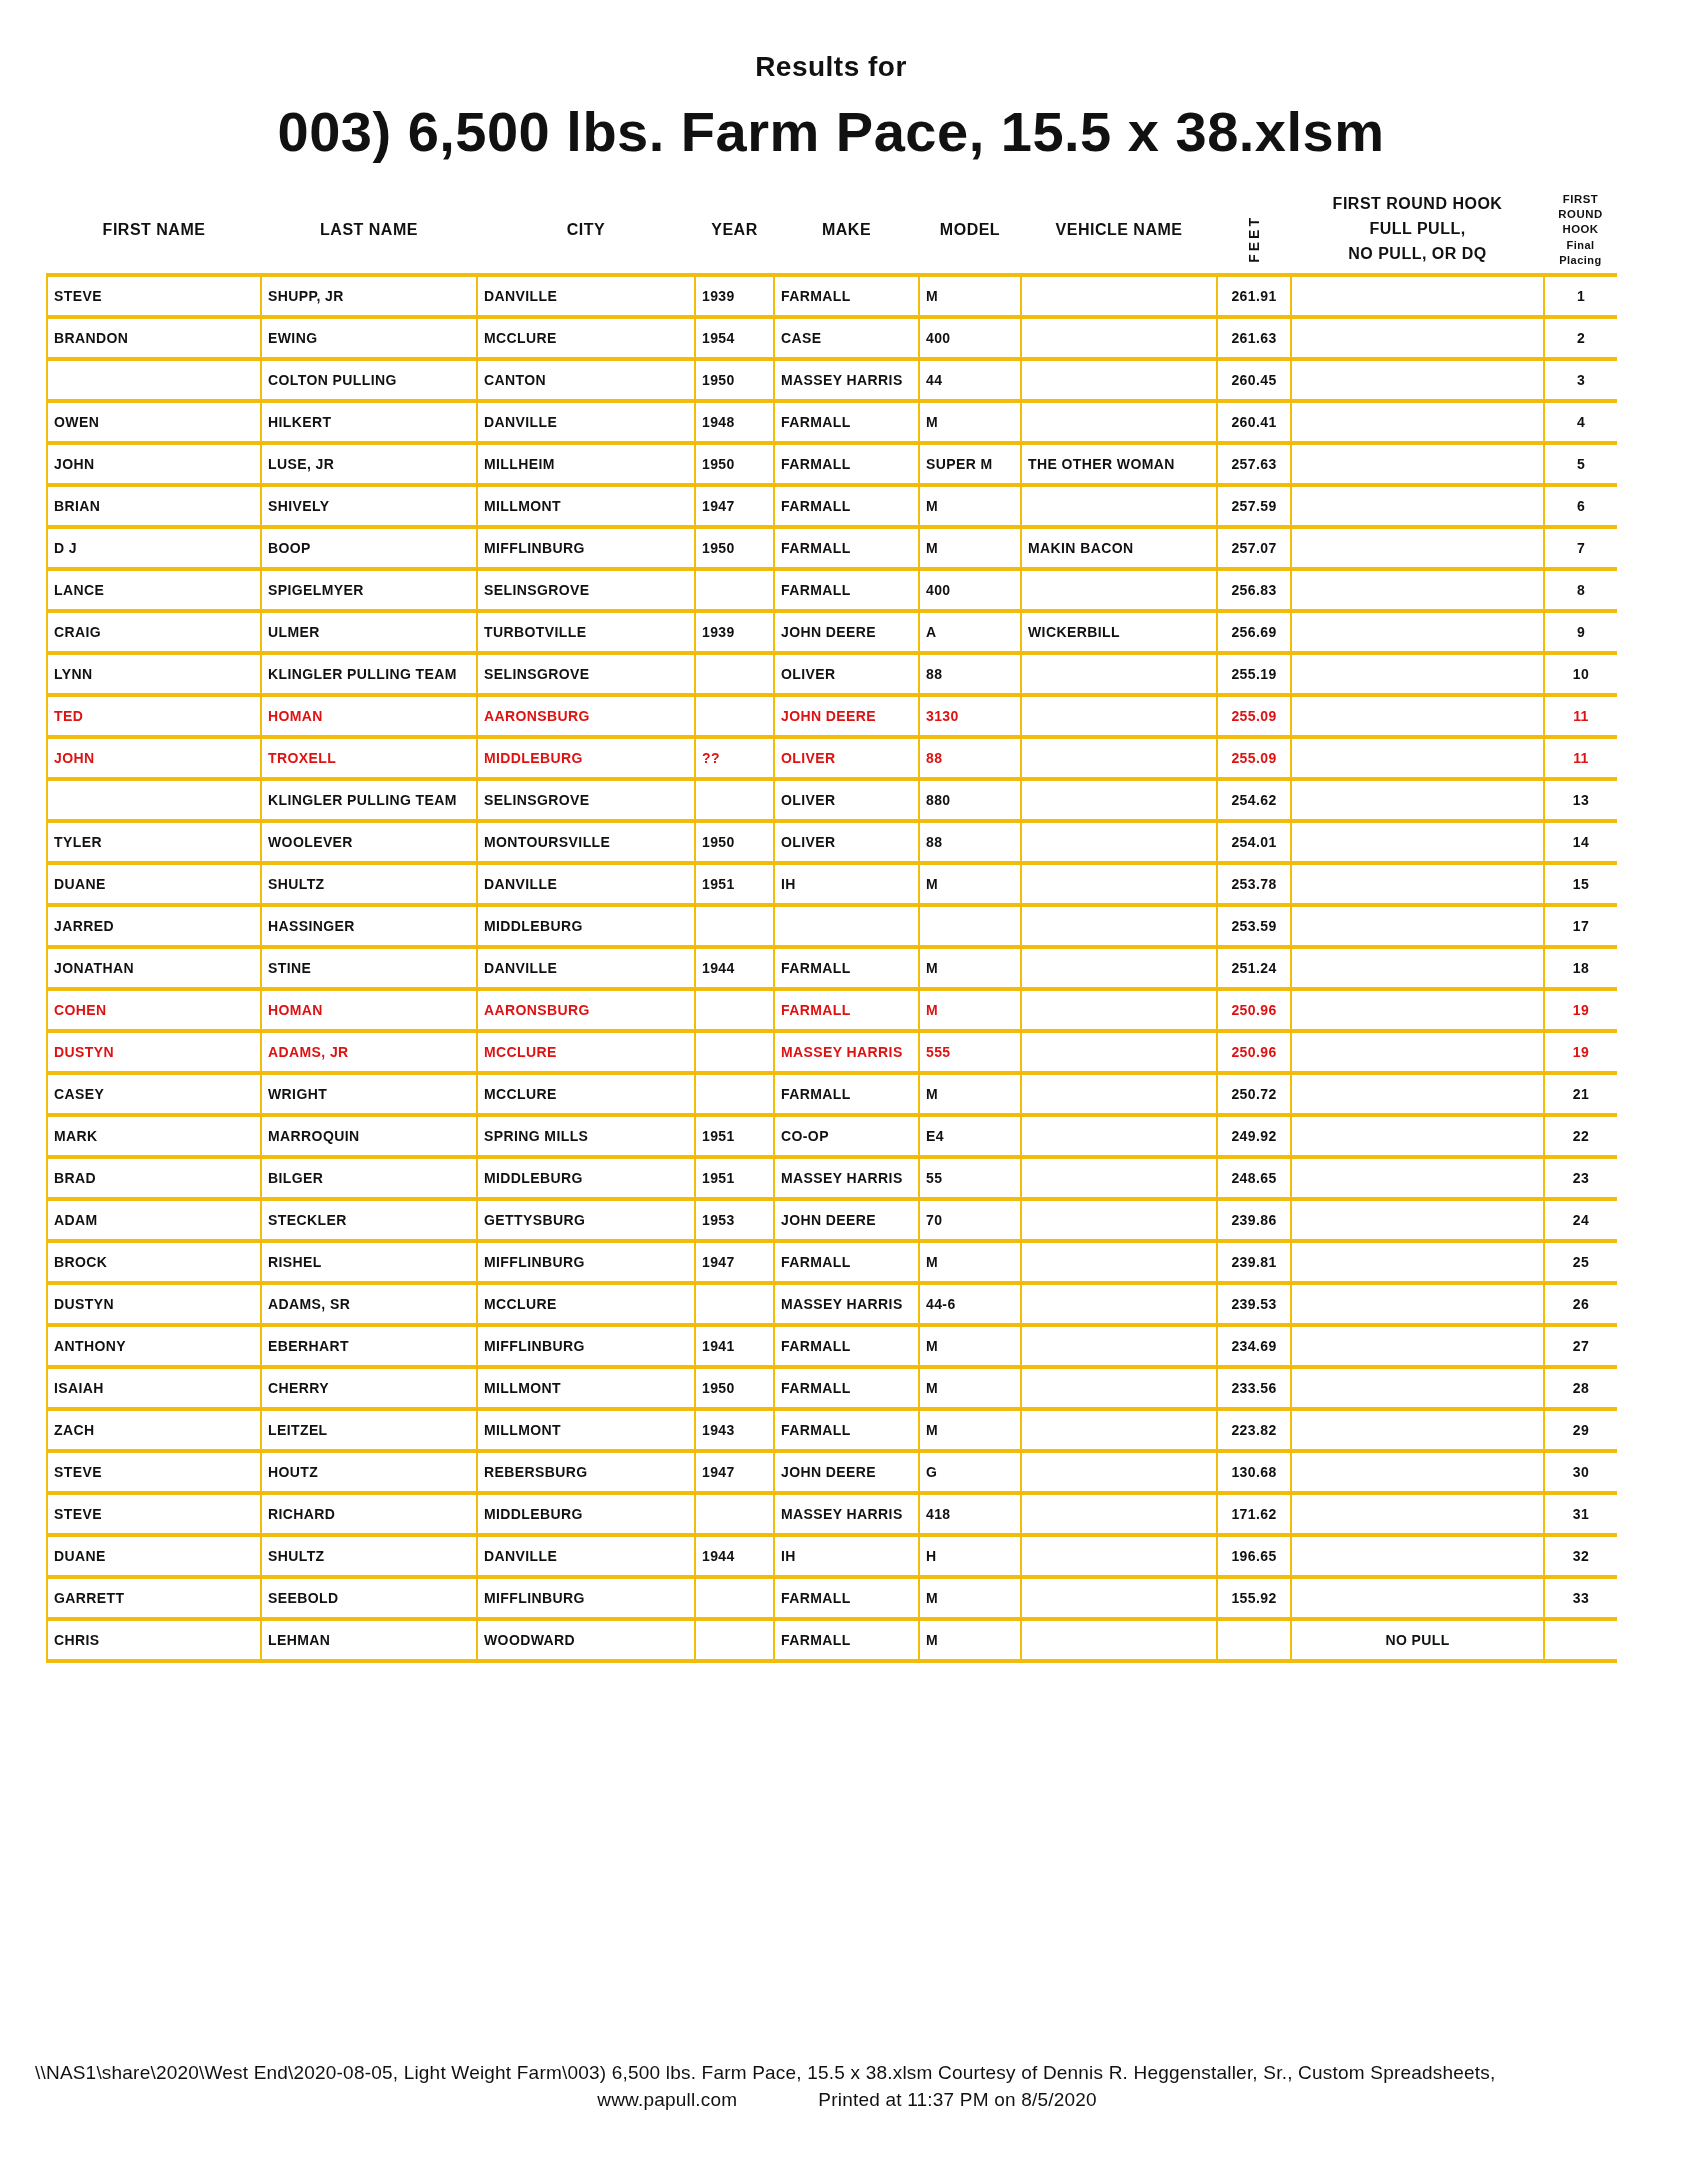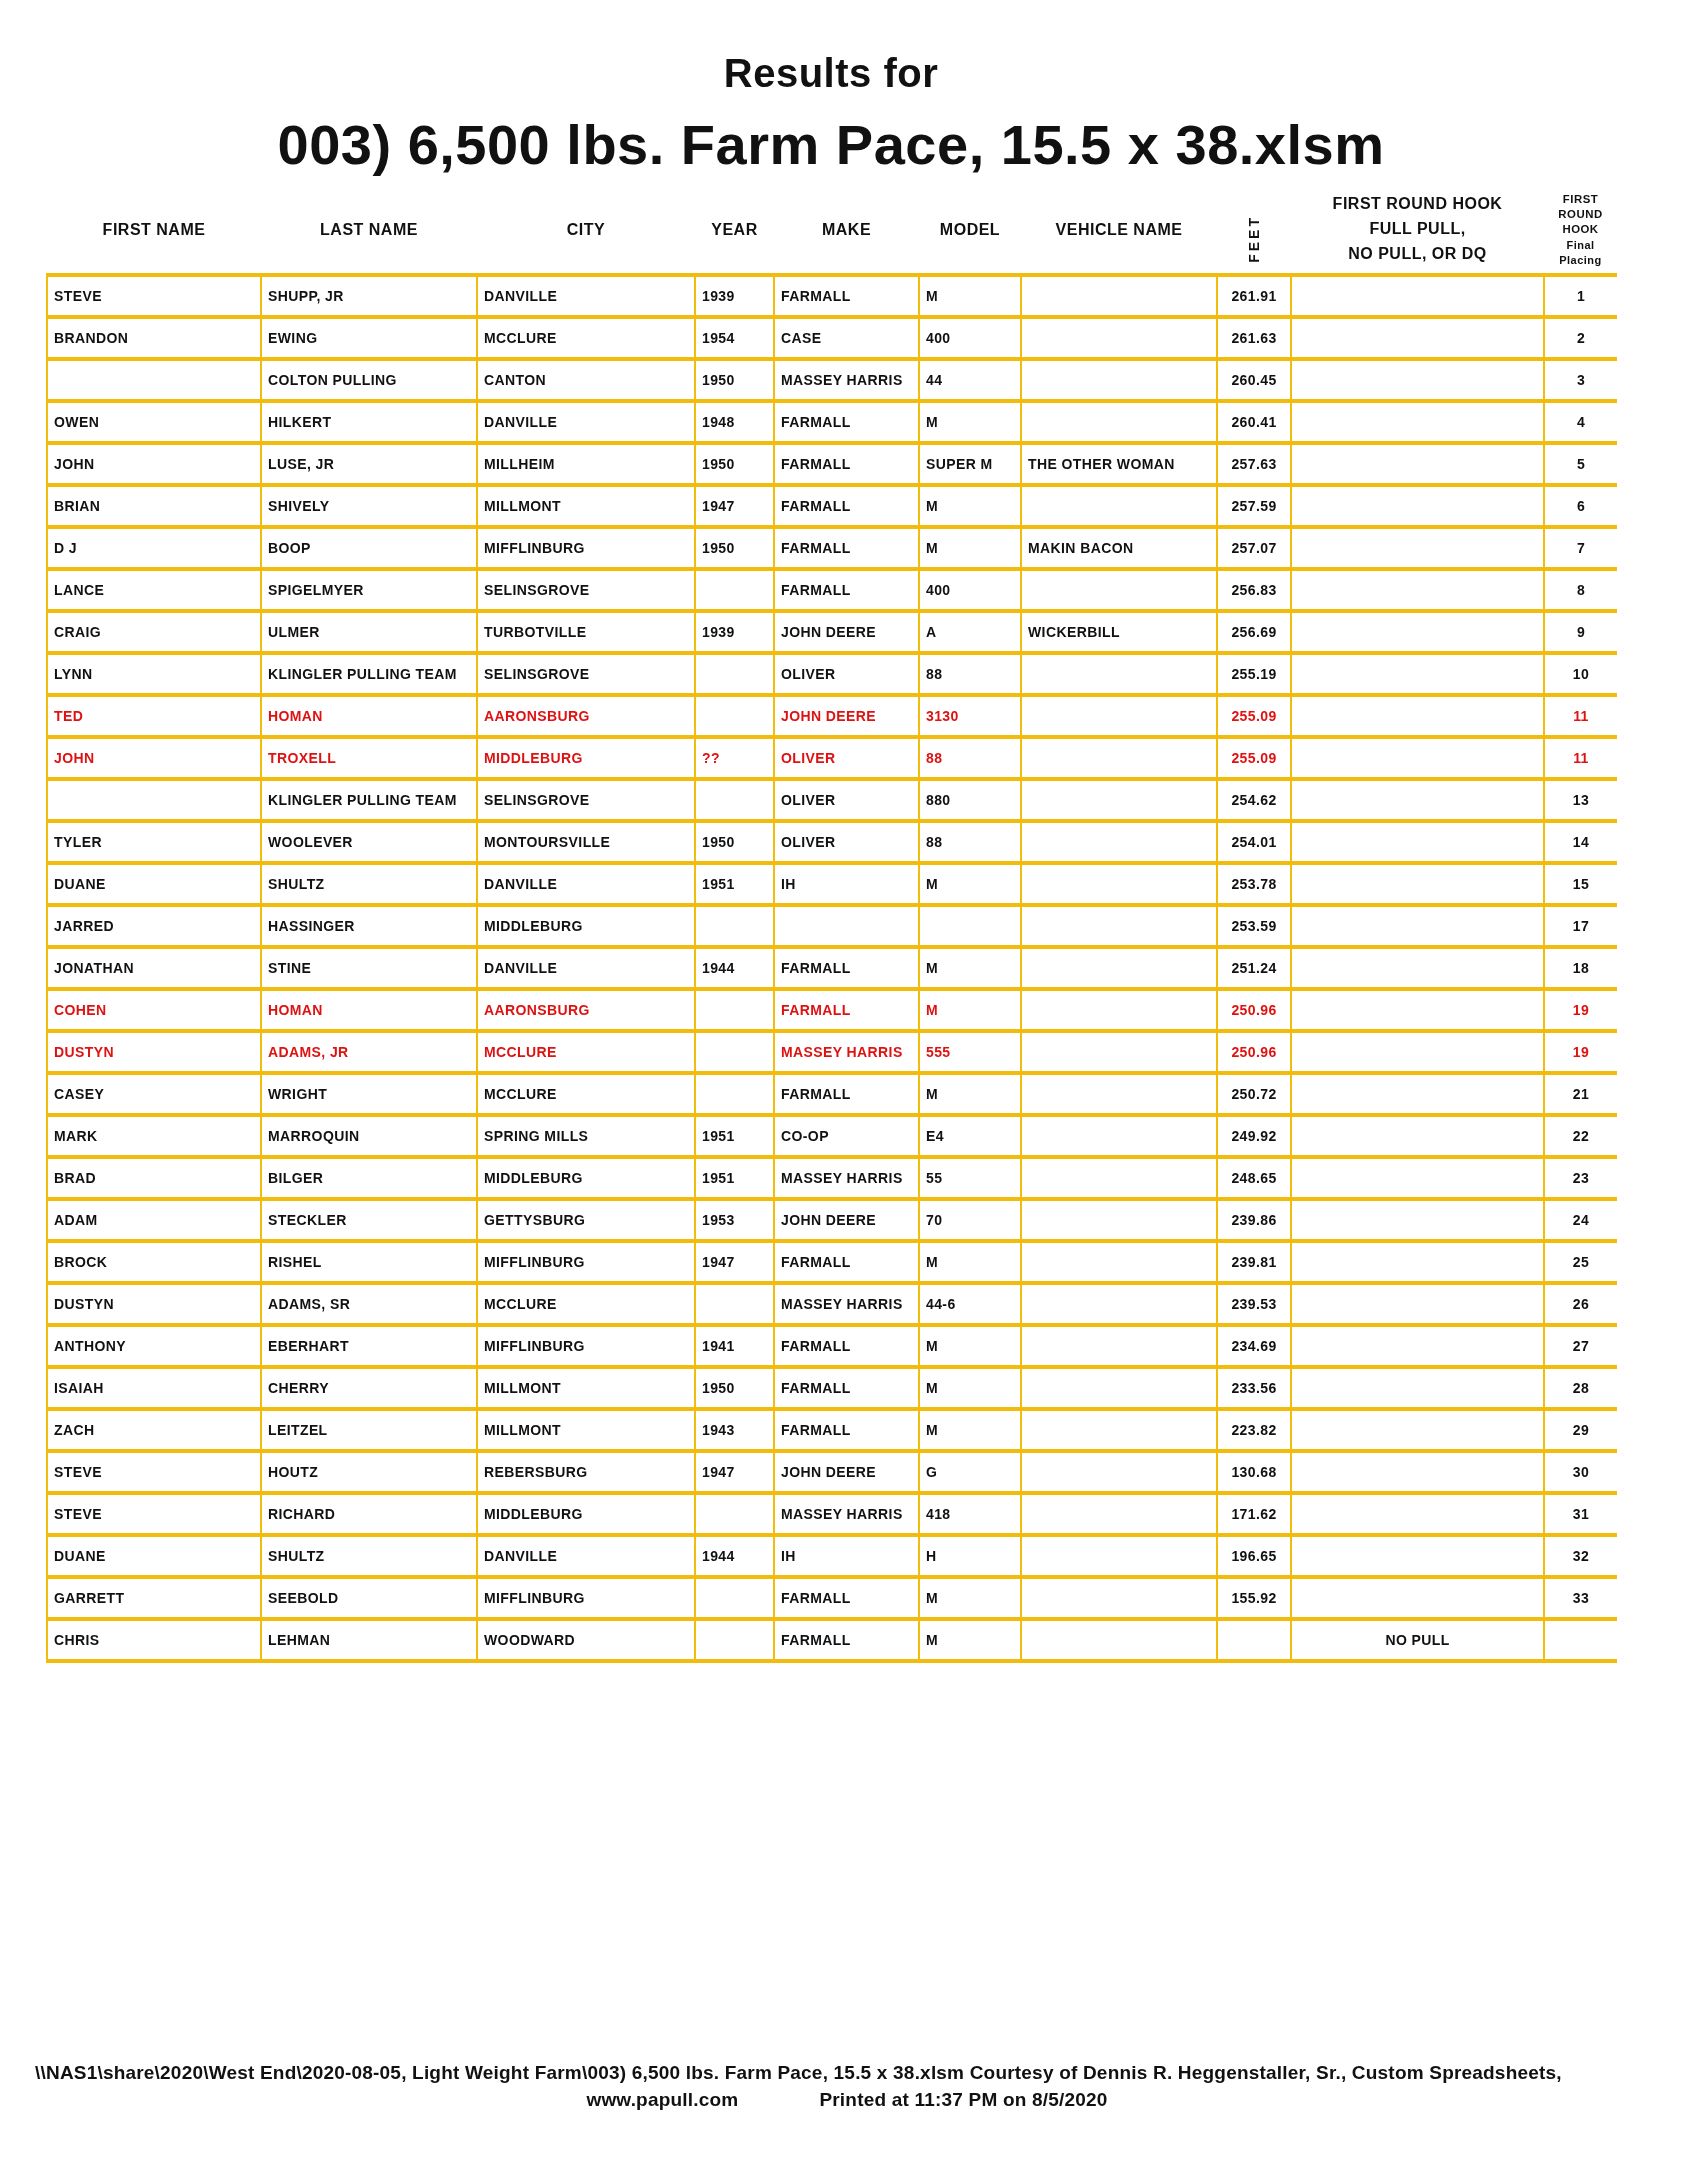--- a/index.html
+++ b/index.html
@@ -2,21 +2,21 @@
 <html style="--gold: #F2BC0D; --red: #DF1212;"><head>
 <meta charset="utf-8">
 <style>
   html,body { margin:0; padding:0; background:#ffffff; }
   .page {
     position:relative; width:1683px; height:2178px; background:#ffffff;
     font-family:"Liberation Sans", sans-serif; color:#111;
     overflow:hidden;
   }
   .title-block { position:absolute; left:46px; top:51px; width:1570px; text-align:center; }
-  .title-line1 { font-size:40px; font-weight:bold; letter-spacing:0.5px; }
+  .title-line1 { font-size:28px; font-weight:bold; letter-spacing:0.5px; }
   .title-line2 { font-size:56px; font-weight:bold; margin-top:16px; letter-spacing:0.5px; }
 
   table.results {
     position:absolute; left:46px; top:190px; width:1570px;
     border-collapse:collapse; table-layout:fixed;
   }
   thead th {
     border:none; vertical-align:middle; text-align:center;
     font-weight:bold; font-size:16px; letter-spacing:0.5px;
     height:77px; padding:0 2px 4px 2px;
@@ -37,21 +37,21 @@
     padding:0 6px; white-space:nowrap; overflow:hidden; background:#fff;
     vertical-align:middle;
   }
   tbody td:first-child { border-left-width:2px; }
   tbody td:last-child  { border-right:none; }
   td.c { text-align:center; }
   tr.red td { color: var(--red); }
 
   .footer {
     position:absolute; left:35px; top:2062px; width:1624px;
-    font-size:19px; font-weight:bold; letter-spacing:0.2px;
+    font-size:19px; font-weight:normal; letter-spacing:0.2px;
   }
   .footer .line2 { margin-top:5px;text-align:center; }
   .footer .printed { margin-left:81px; }
 </style>
 </head>
 <body>
 
 <div class="page">
 
   <div class="title-block">

